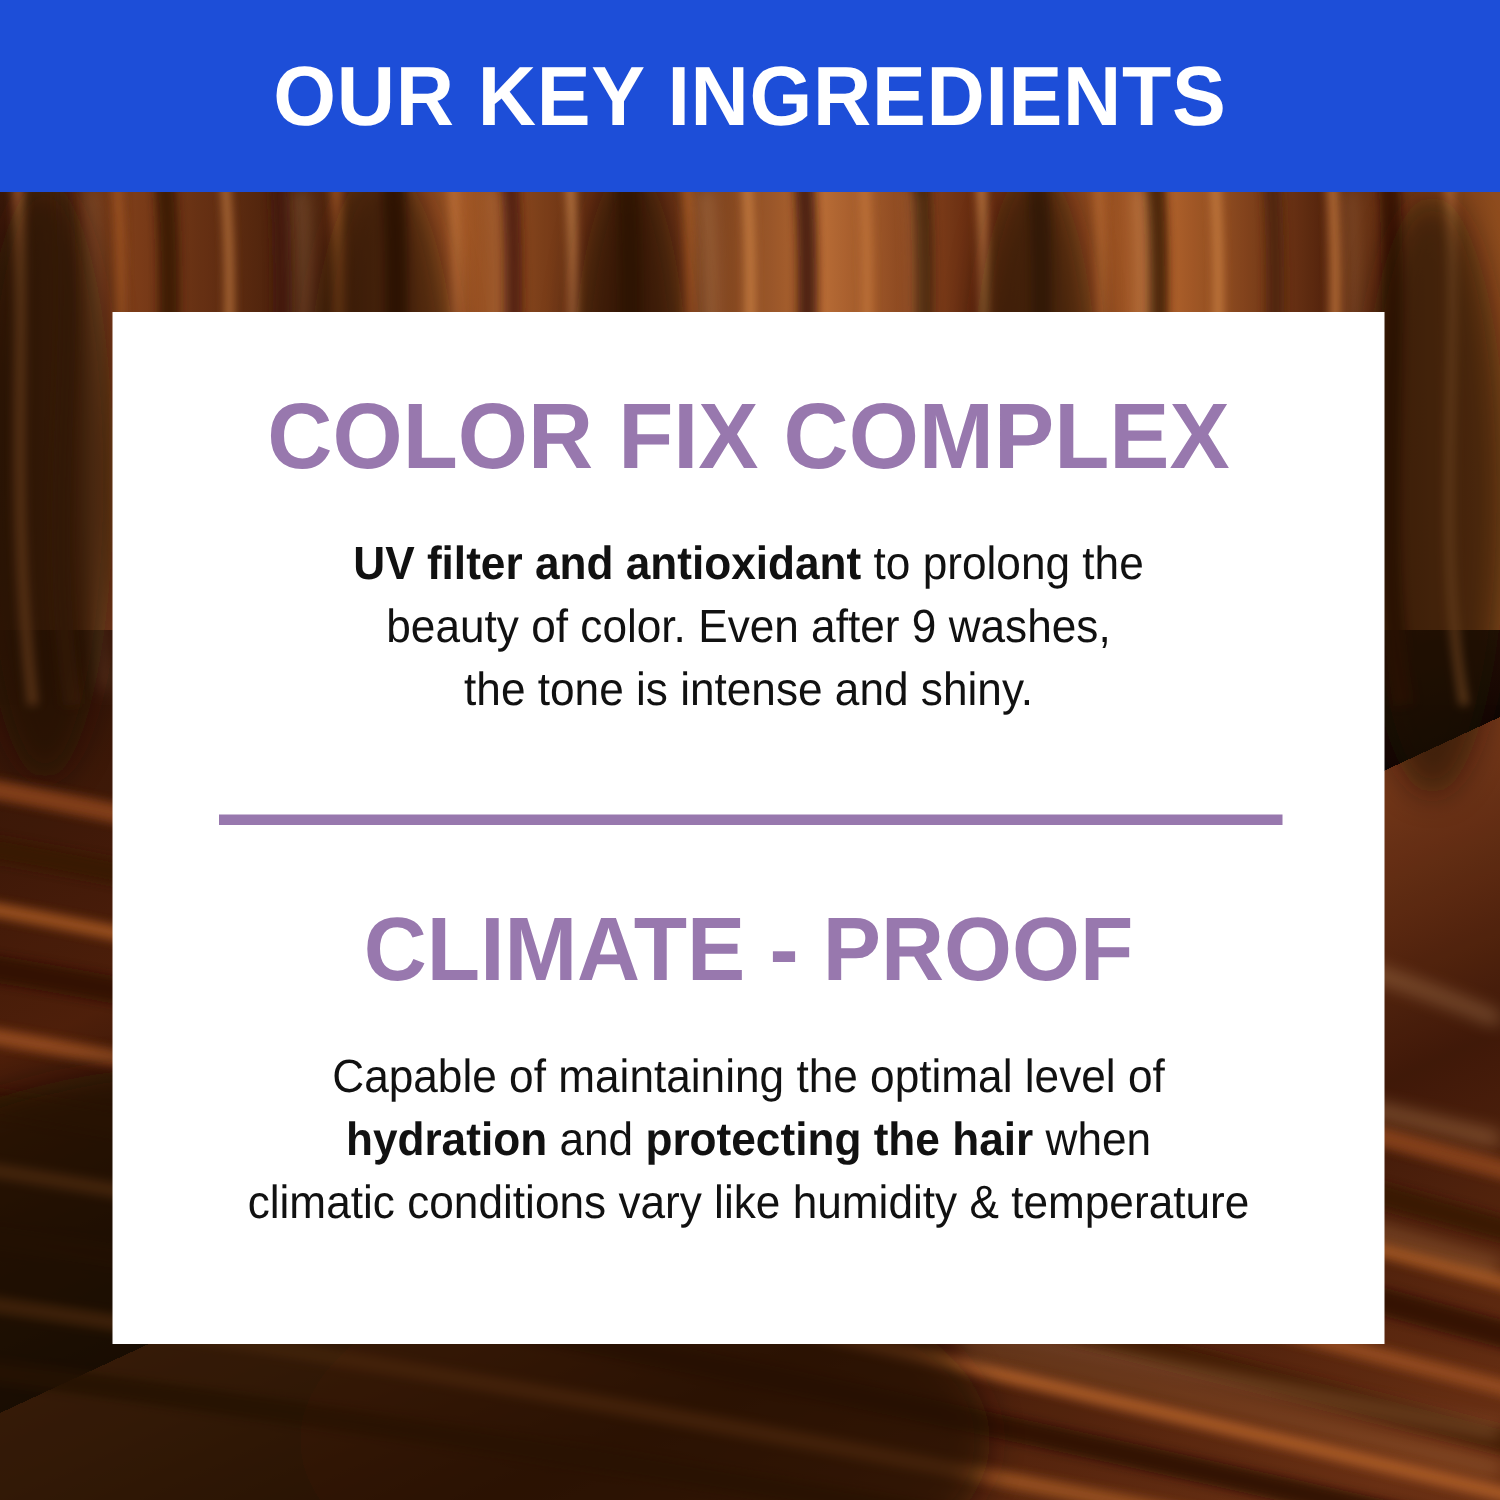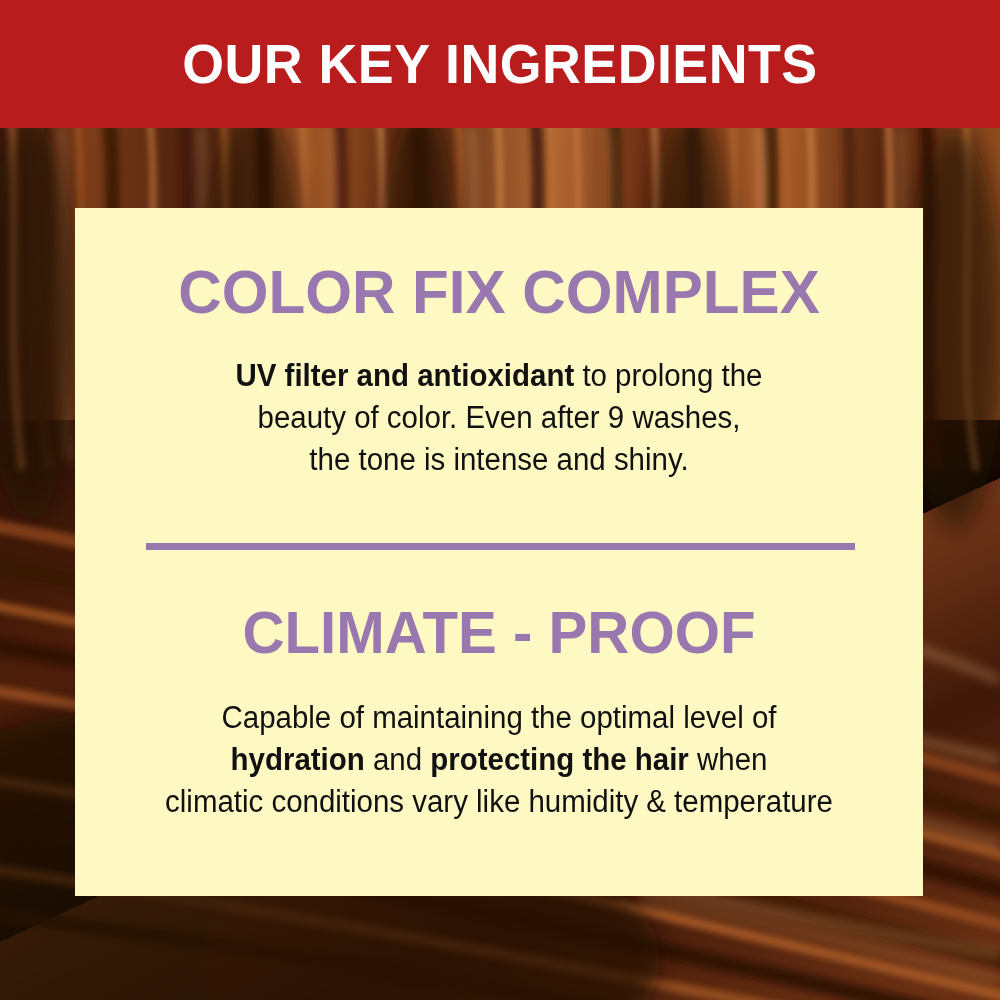--- a/index.html
+++ b/index.html
@@ -224,25 +224,25 @@
       <g filter="url(#blurStrong)" opacity="0.72">
         <ellipse cx="140" cy="880" rx="290" ry="170" fill="#180702"></ellipse>
         <ellipse cx="430" cy="960" rx="230" ry="120" fill="#1b0903"></ellipse>
         <ellipse cx="720" cy="640" rx="140" ry="90" fill="#1d0a03"></ellipse>
       </g>
 
       <rect x="0" y="0" width="1000" height="1000" fill="#7a3a14" opacity="0.09"></rect>
     </svg>
   </div>
 
-  <div class="header-bar" style="background: #b91c1c;">
+  <div class="header-bar" style="background: #1d4ed8;">
     <div class="header-title" style="color: rgb(255, 255, 255);">OUR KEY INGREDIENTS</div>
   </div>
 
-  <div class="card" style="background: #fef9c3; padding-left: 48px;">
+  <div class="card" style="background: #ffffff; padding-left: 48px;">
 
     <div class="section">
       <div class="section-title s1-title" style="color: rgb(152, 120, 174);">COLOR FIX COMPLEX</div>
       <div class="section-body s1-body" style="color: rgb(17, 17, 17);">
         <div>
           <span class="bold">UV filter and antioxidant</span><span> to prolong the</span>
         </div>
         <div>
           <span>beauty of color. Even after 9 washes,</span>
         </div>

